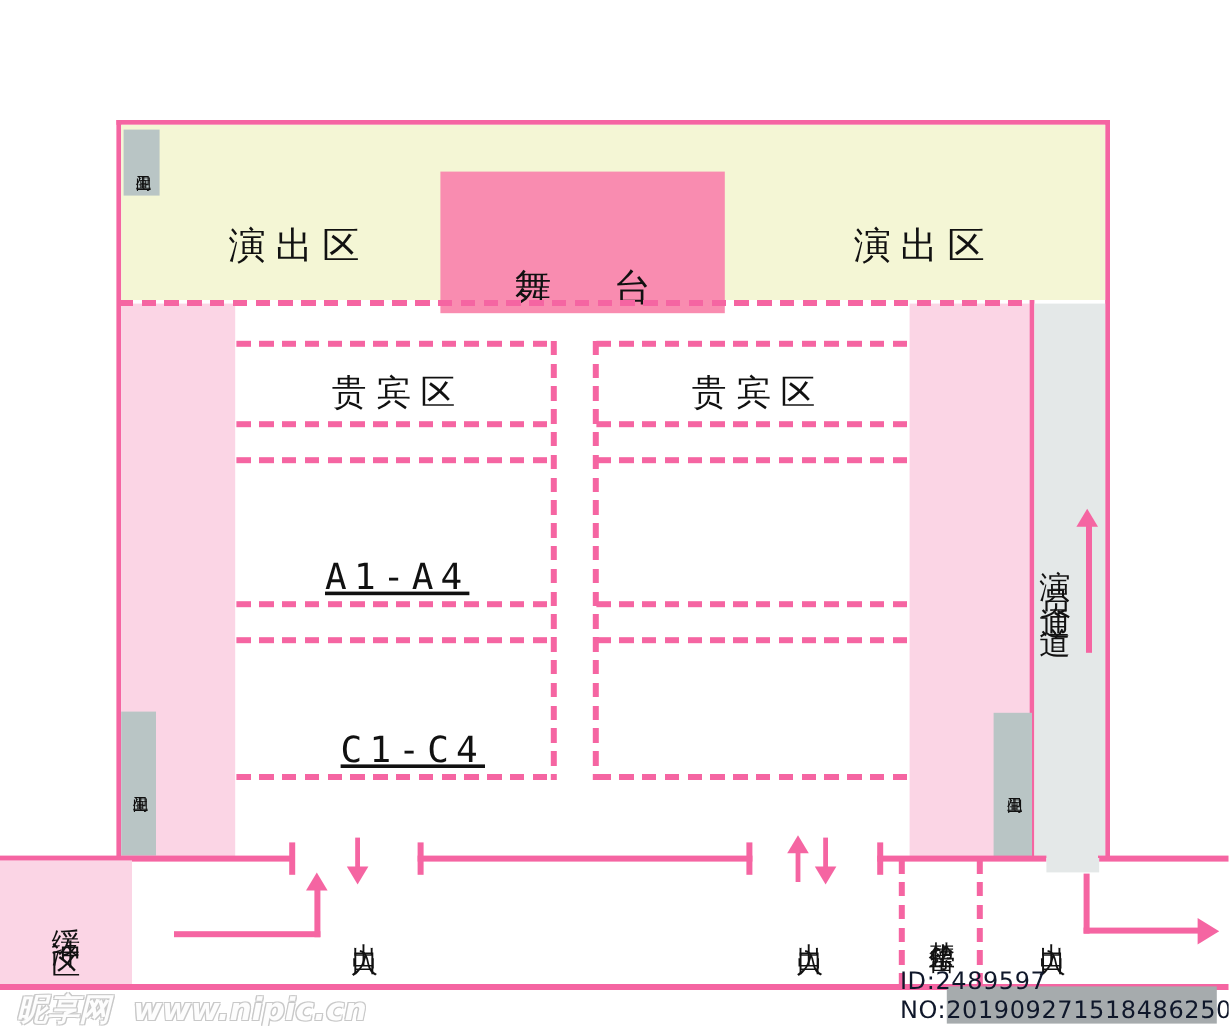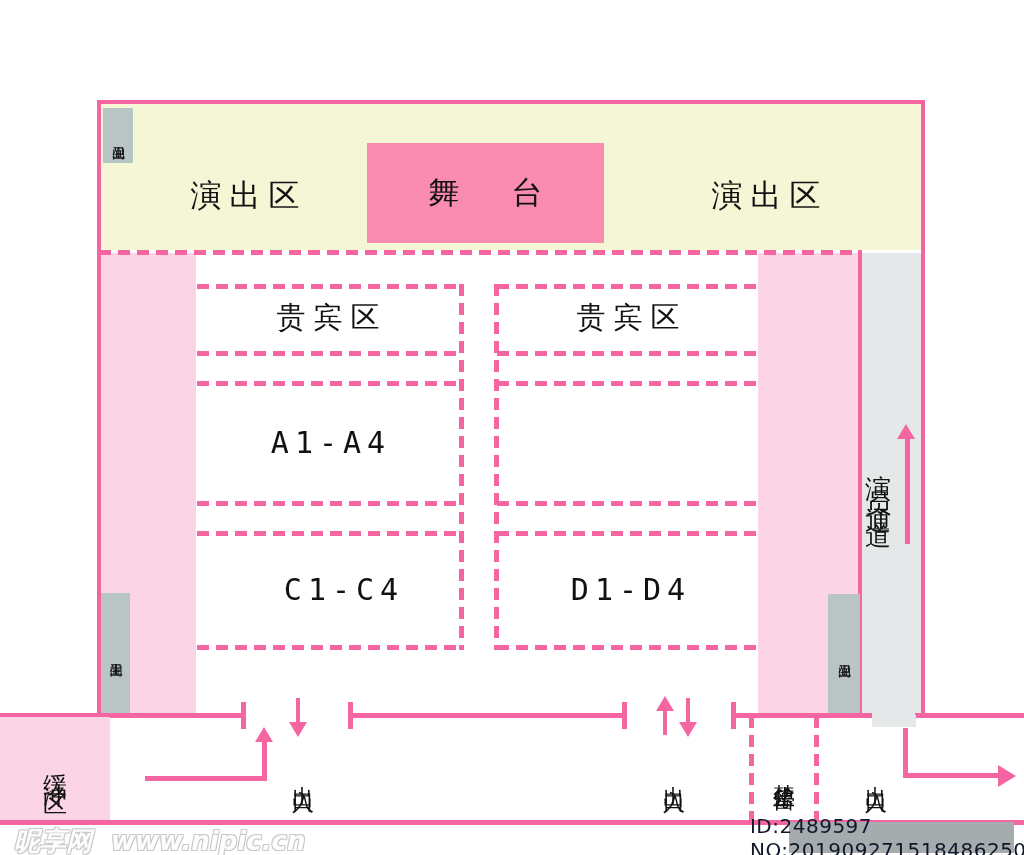--- a/index.html
+++ b/index.html
@@ -11,25 +11,25 @@
     --light-gray:#e4e8e8;
     --idbar:#a6abad;
   }
   html,body{margin:0;padding:0;background:#fff;}
   .plan{position:relative;width:1024px;height:855px;background:#fff;overflow:hidden;
         font-family:"DejaVu Sans","Liberation Sans",sans-serif;color:#111;}
   .abs{position:absolute;}
   .solid{background:var(--pink);}
   .dash-h{height:5px;background:repeating-linear-gradient(90deg,var(--pink) 0 12px,transparent 12px 19px);}
   .dash-v{width:5px;background:repeating-linear-gradient(180deg,var(--pink) 0 12px,transparent 12px 19px);}
-  .center{display:flex;align-items:center;justify-content:center;}
+  .center{display:flex;align-items:flex-end;justify-content:center;}
   .label{font-size:31px;letter-spacing:8px;}
   .label span{margin-right:-8px;}
   .block-label{font-family:"DejaVu Sans Mono","Liberation Mono",monospace;font-size:30px;letter-spacing:6px;}
-  .block-label span{margin-right:-6px;}
+  .block-label span{margin-right:-6px;text-decoration:underline;}
   .vtext{writing-mode:vertical-rl;text-orientation:upright;display:flex;align-items:center;justify-content:center;}
   .restroom{background:var(--gray-box);font-size:13px;line-height:1.25;}
   
   .head-up{width:0;height:0;border-left:9px solid transparent;border-right:9px solid transparent;border-bottom:15px solid var(--pink);}
   .head-down{width:0;height:0;border-left:9px solid transparent;border-right:9px solid transparent;border-top:15px solid var(--pink);}
   .head-right{width:0;height:0;border-top:11px solid transparent;border-bottom:11px solid transparent;border-left:18px solid var(--pink);}
   .watermark{font-style:italic;font-weight:bold;color:#fdfdfd;
      text-shadow:1px 1px 0 #c9c9c9,-1px -1px 0 #c9c9c9,1px -1px 0 #c9c9c9,-1px 1px 0 #c9c9c9;}
   .idbar{background:var(--idbar);color:#0f172a;font-size:20px;letter-spacing:0.5px;}
 </style>
@@ -43,21 +43,21 @@
   <div class="abs solid" style="left:921px;top:100px;width:4px;height:617px;"></div>
 
   <div class="abs" style="left:101px;top:104px;width:820px;height:146px;background:var(--yellow);"></div>
   <div class="abs center label" style="left:135px;top:166px;width:220px;height:60px;">
       <span>演出区</span>
     </div>
   <div class="abs center label" style="left:656px;top:166px;width:220px;height:60px;">
       <span>演出区</span>
     </div>
 
-  <div class="abs center" style="left:367px;top:143px;width:237px;height:100px;background:var(--stage-pink);font-size:31px;letter-spacing:52px;">
+  <div class="abs center" style="left:367px;top:143px;width:237px;height:118px;background:var(--stage-pink);font-size:31px;letter-spacing:52px;">
     <span style="margin-right:-52px;">舞台</span>
   </div>
 
   <div class="abs center restroom vtext" style="left:103px;top:108px;width:30px;height:55px;">
       <span>卫生间</span>
     </div>
 
   <div class="abs" style="left:101px;top:253px;width:95px;height:462px;background:var(--light-pink);"></div>
   <div class="abs" style="left:758px;top:253px;width:100px;height:462px;background:var(--light-pink);"></div>
   <div class="abs solid" style="left:858px;top:250px;width:4px;height:465px;"></div>
@@ -98,23 +98,20 @@
       <span>贵宾区</span>
     </div>
   <div class="abs center label" style="left:497px;top:288px;width:262px;height:60px;font-size:29px;">
       <span>贵宾区</span>
     </div>
   <div class="abs center block-label" style="left:197px;top:385px;width:262px;height:114px;">
       <span>A1-A4</span>
     </div>
   <div class="abs center block-label" style="left:210px;top:536px;width:262px;height:107px;">
       <span>C1-C4</span>
-    </div>
-  <div class="abs center block-label" style="left:497px;top:536px;width:262px;height:107px;">
-      <span>D1-D4</span>
     </div>
 
   <div class="abs solid" style="left:0px;top:713px;width:245px;height:5px;"></div>
   <div class="abs solid" style="left:348px;top:713px;width:279px;height:5px;"></div>
   <div class="abs solid" style="left:731px;top:713px;width:141px;height:5px;"></div>
   <div class="abs solid" style="left:915px;top:713px;width:109px;height:5px;"></div>
   <div class="abs solid" style="left:241px;top:702px;width:5px;height:27px;"></div>
   <div class="abs solid" style="left:348px;top:702px;width:5px;height:27px;"></div>
   <div class="abs solid" style="left:622px;top:702px;width:5px;height:27px;"></div>
   <div class="abs solid" style="left:731px;top:702px;width:5px;height:27px;"></div>

